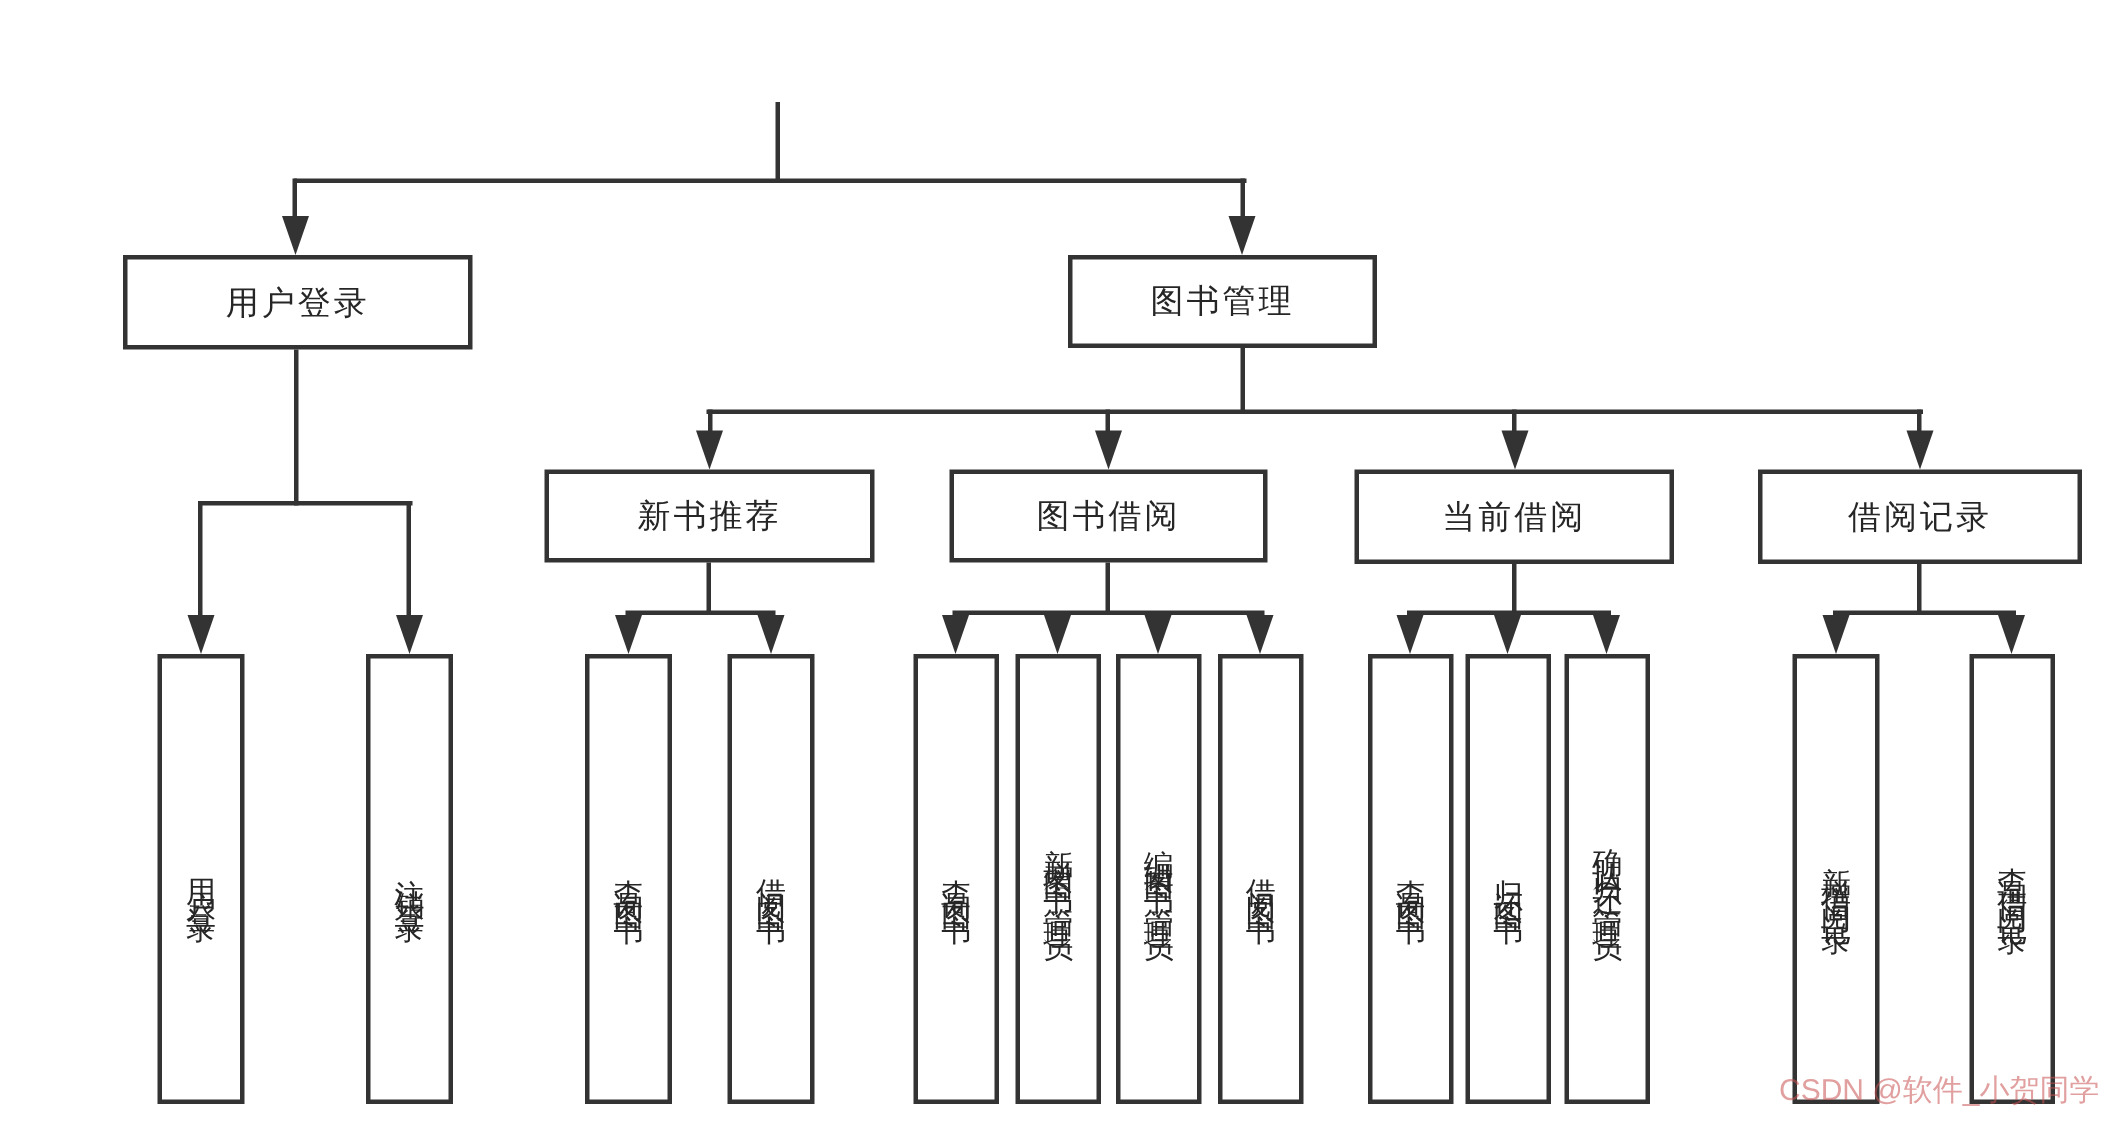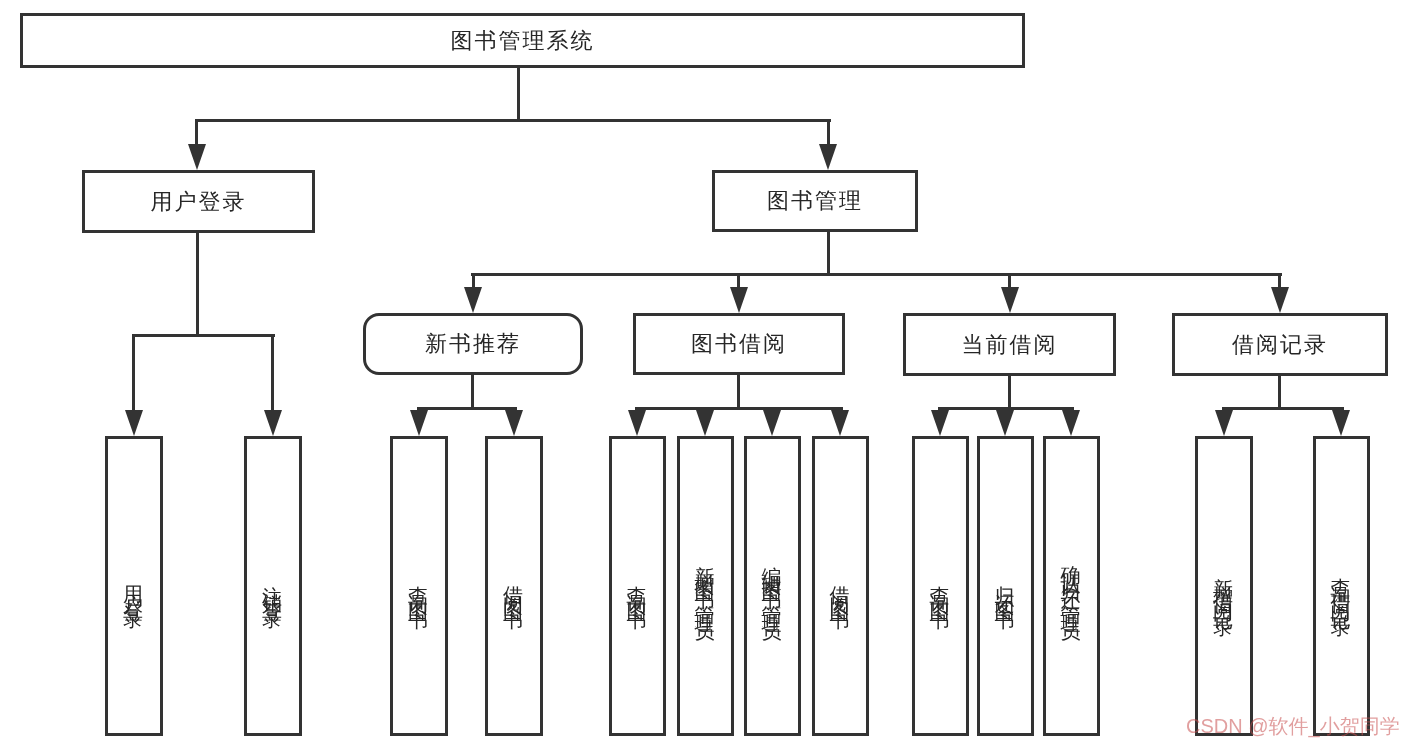--- a/index.html
+++ b/index.html
@@ -33,23 +33,20 @@
   .watermark{
     position:absolute;left:1186px;top:713px;font-size:20px;
     color:var(--watermark);white-space:nowrap;z-index:5;
   }
 </style>
 </head>
 <body>
 
 <div id="canvas">
 
-  <div class="box" style="left:20px;top:13px;width:1005px;height:55px;">
-    <span>图书管理系统</span>
-  </div>
 
   <div class="lnv" style="left:517px;top:68px;height:53px;"></div>
   <div class="lnh" style="left:196px;top:119px;width:635px;"></div>
   <div class="lnv" style="left:195px;top:119px;height:29px;"></div>
   <div class="arw" style="left:188px;top:144px;"></div>
   <div class="lnv" style="left:827px;top:119px;height:29px;"></div>
   <div class="arw" style="left:819px;top:144px;"></div>
 
   <div class="box" style="left:82px;top:170px;width:233px;height:63px;">
     <span>用户登录</span>
@@ -69,21 +66,21 @@
   <div class="lnh" style="left:471px;top:273px;width:811px;"></div>
   <div class="lnv" style="left:472px;top:273px;height:17px;"></div>
   <div class="arw" style="left:464px;top:287px;"></div>
   <div class="lnv" style="left:737px;top:273px;height:17px;"></div>
   <div class="arw" style="left:730px;top:287px;"></div>
   <div class="lnv" style="left:1008px;top:273px;height:17px;"></div>
   <div class="arw" style="left:1001px;top:287px;"></div>
   <div class="lnv" style="left:1278px;top:273px;height:17px;"></div>
   <div class="arw" style="left:1271px;top:287px;"></div>
 
-  <div class="box" style="left:363px;top:313px;width:220px;height:62px;border-radius:16px;">
+  <div class="box" style="left:363px;top:313px;width:220px;height:62px;">
     <span>新书推荐</span>
   </div>
   <div class="box" style="left:633px;top:313px;width:212px;height:62px;">
     <span>图书借阅</span>
   </div>
   <div class="box" style="left:903px;top:313px;width:213px;height:63px;">
     <span>当前借阅</span>
   </div>
   <div class="box" style="left:1172px;top:313px;width:216px;height:63px;">
     <span>借阅记录</span>

